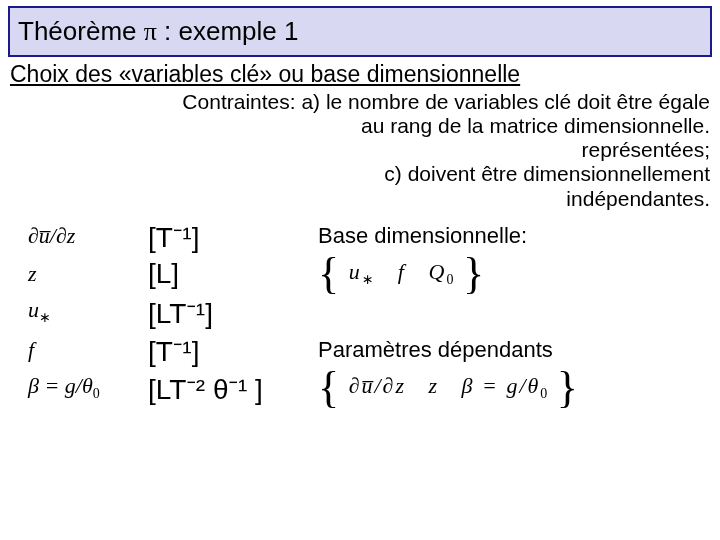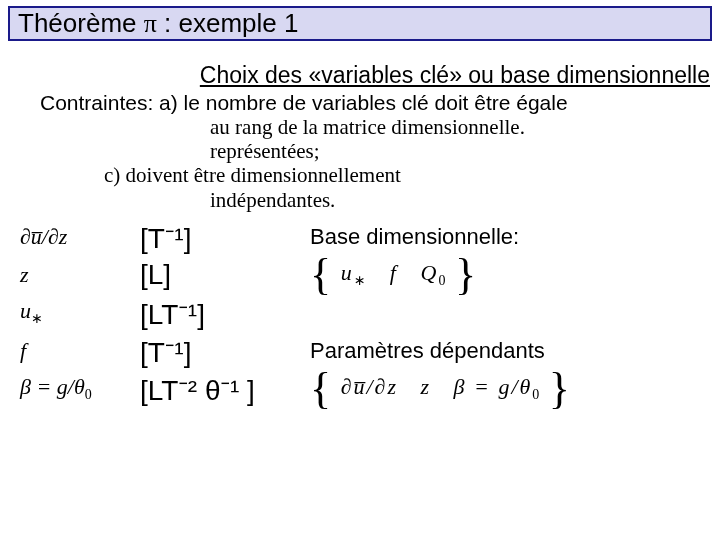--- a/index.html
+++ b/index.html
@@ -11,39 +11,39 @@
     font-family: "Comic Sans MS", "Comic Sans", cursive, sans-serif;
     font-size: 20px;
     color: #000;
     overflow: hidden;
     box-sizing: border-box;
   }
   .title-bar {
     margin: 6px 8px 4px 8px;
     background: #d8d8f2;
     border: 2px solid #1a1a8a;
-    padding: 0 8px;
+    padding: 8px 8px;
     font-size: 26px;
   }
   .title-bar .pi { font-family: "Times New Roman", serif; }
   .subtitle {
-    margin: 21px 10px 2px 10px;
+    margin: 4px 10px 2px 10px;
     text-decoration: underline;
     font-size: 23px;
-    text-align: right;
   }
   .constraints {
     margin: 0 10px 6px 40px;
     font-size: 21px;
     line-height: 1.15;
+    text-align: right;
   }
   .label { white-space: pre; }
-  .indent { margin-left: 170px; font-family: Liberation Serif, serif; }
+  .indent { margin-left: 170px; }
   .rows {
-    margin-left: 20px;
+    margin-left: 28px;
   }
   .row {
     display: flex;
     align-items: center;
     min-height: 38px;
   }
   .sym {
     width: 120px;
     font-family: "Times New Roman", serif;
     font-style: italic;

